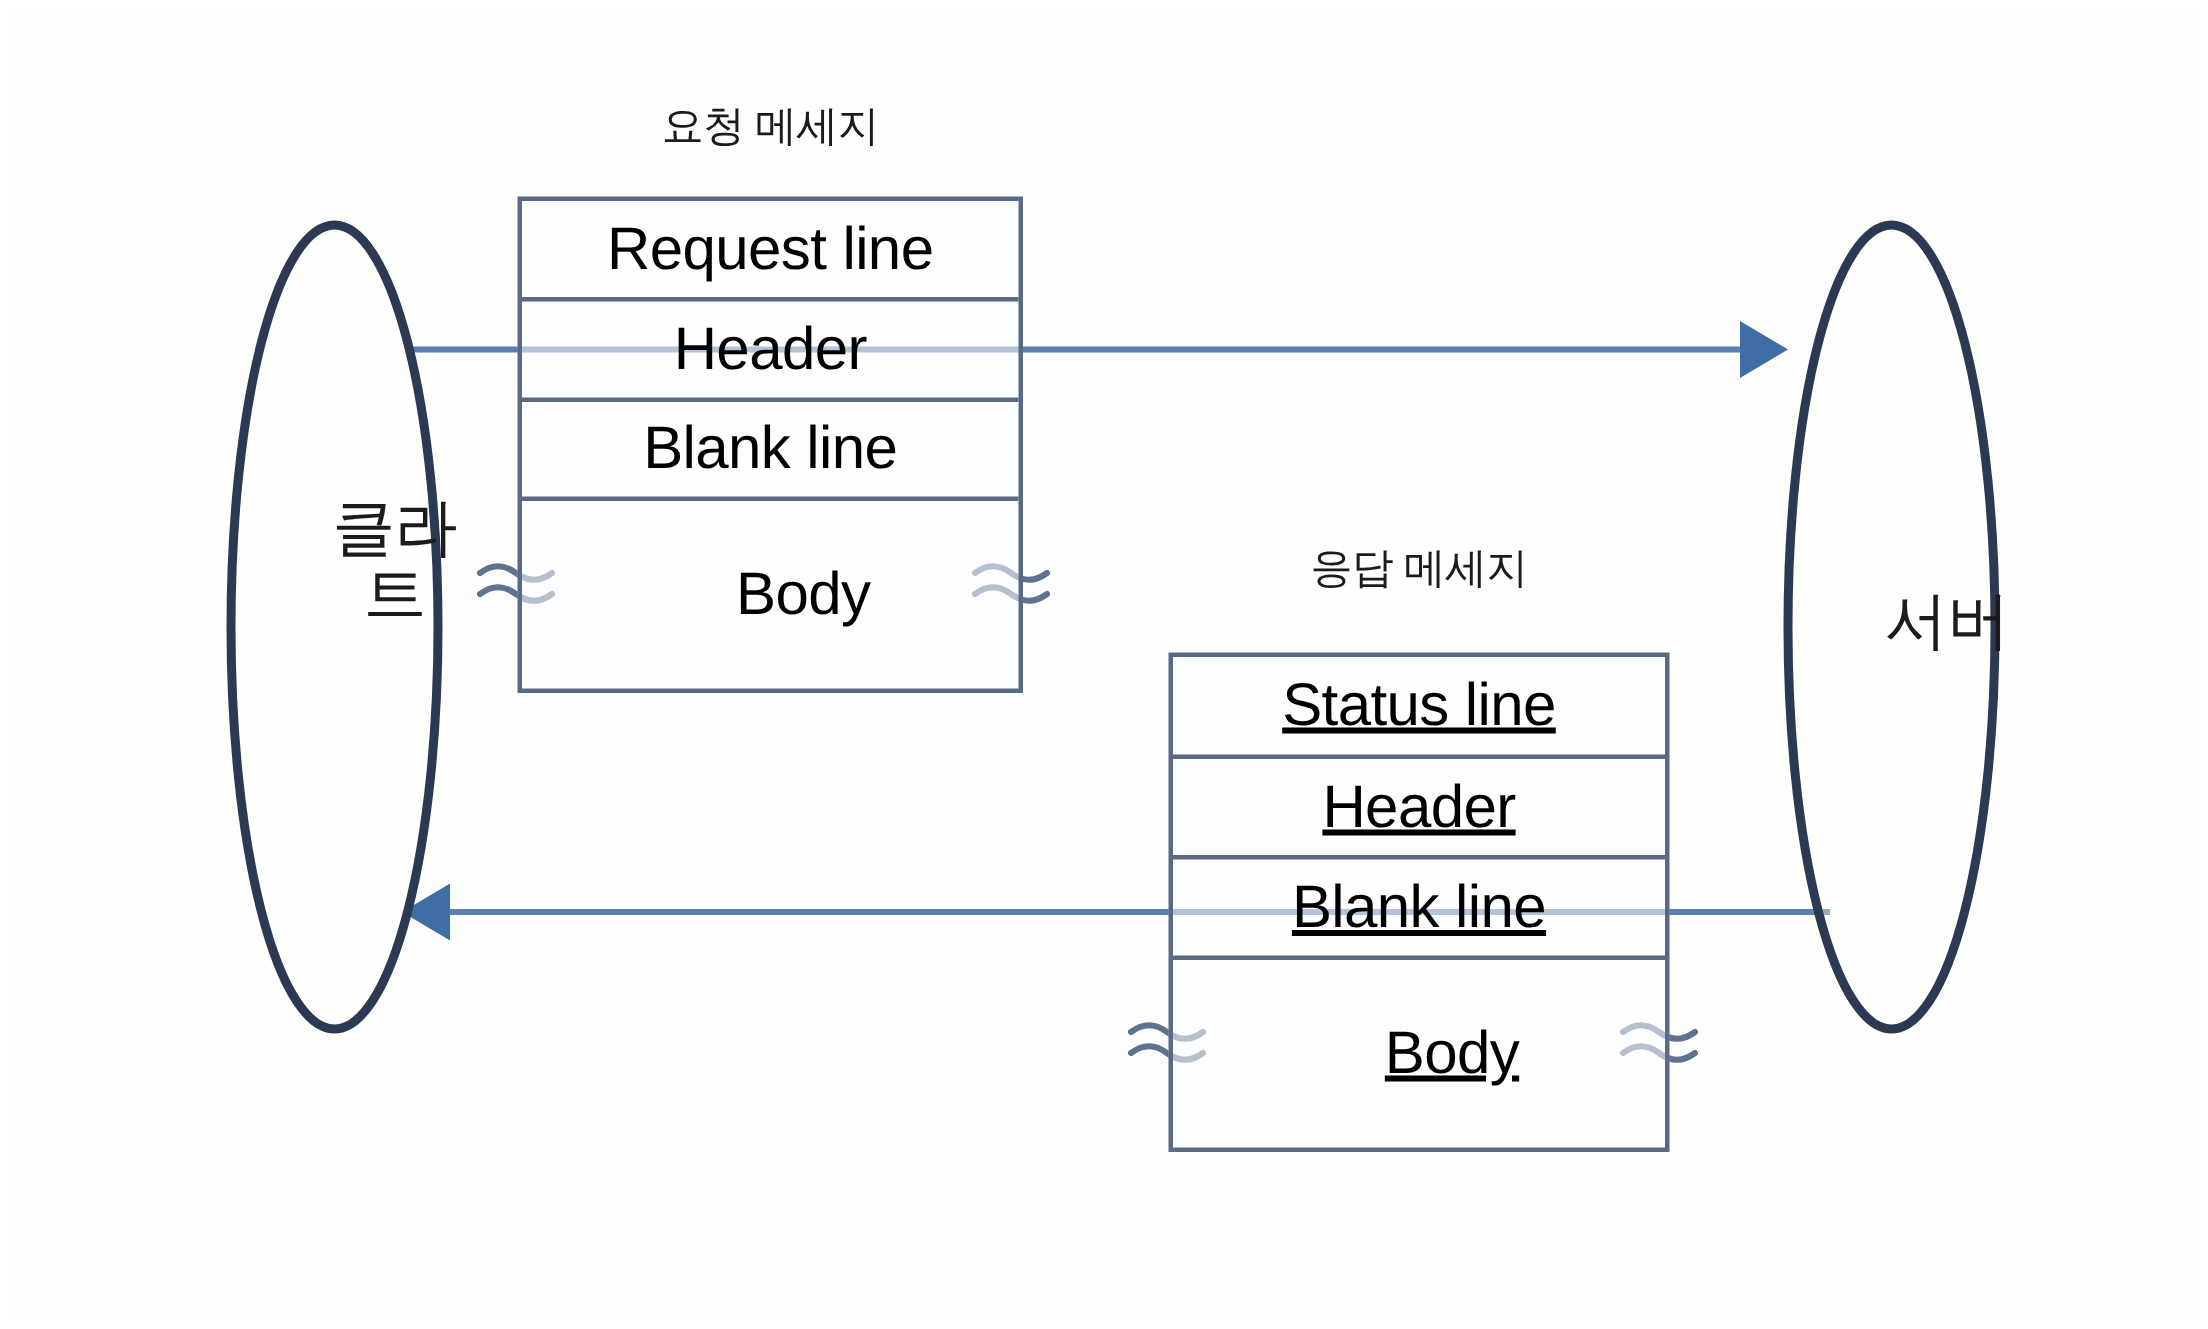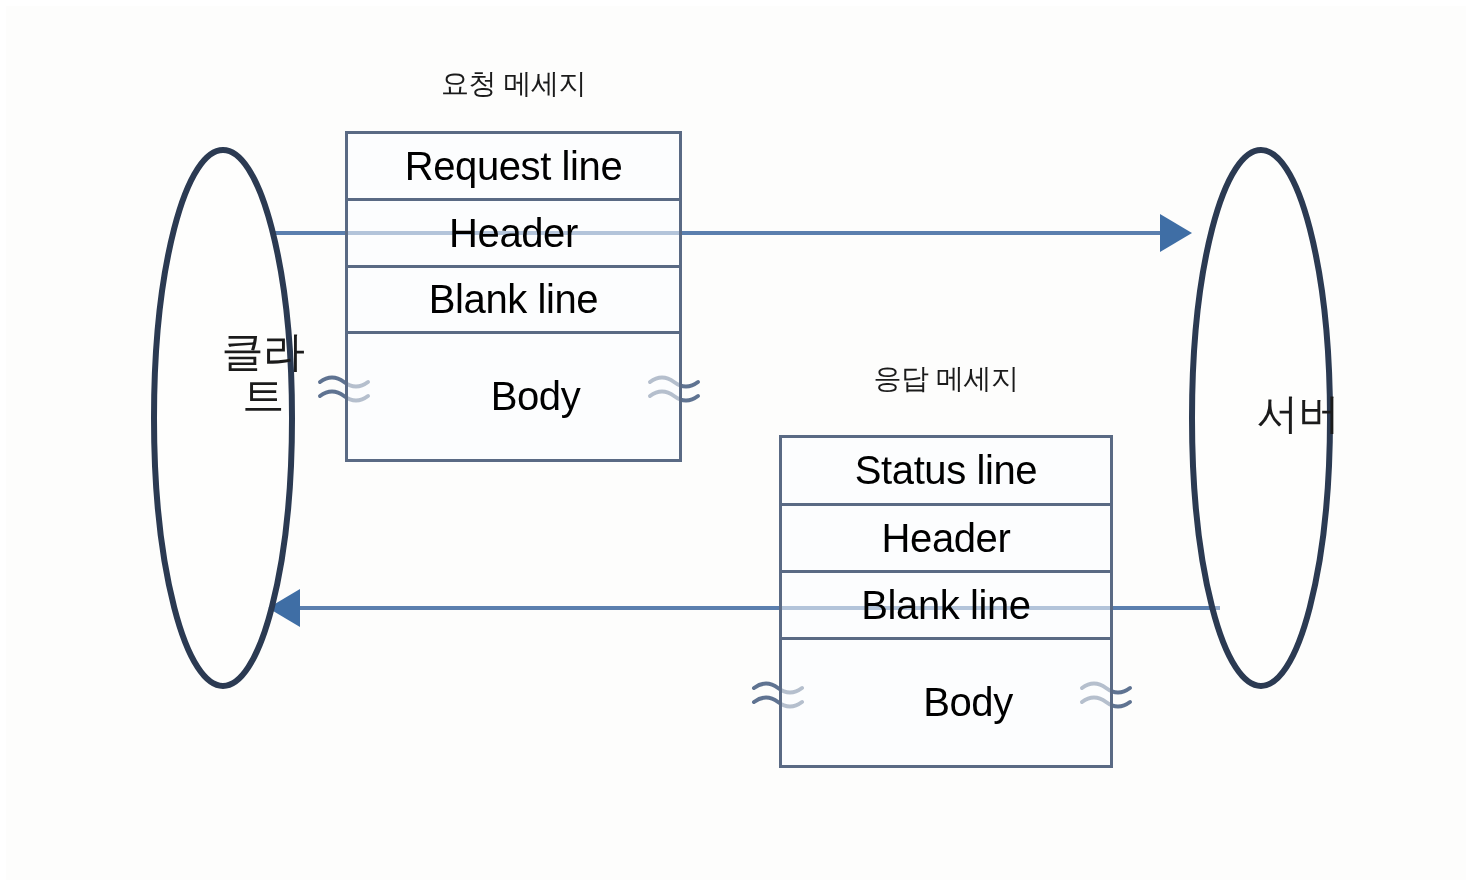--- a/index.html
+++ b/index.html
@@ -136,19 +136,19 @@
 
   <div class="msg-box" style="left:345px; top:131px; width:337px; height:331px;">
     <div class="msg-row" style="height:67px;">Request line</div>
     <div class="msg-row" style="height:67px;">Header</div>
     <div class="msg-row" style="height:66px;">Blank line</div>
     <div class="msg-row last" style="height:125px;">Body</div>
   </div>
 
   <div class="box-title" style="left:779px; top:360px; width:334px;">응답 메세지</div>
 
-  <div class="msg-box" style="left:779px; top:435px; width:334px; height:333px;">
+  <div class="msg-box" style="left:779px; top:435px; width:334px; height:333px;text-decoration:underline;">
     <div class="msg-row" style="height:68px;">Status line</div>
     <div class="msg-row" style="height:67px;">Header</div>
     <div class="msg-row" style="height:67px;">Blank line</div>
     <div class="msg-row last" style="height:125px;">Body</div>
   </div>
 </div>
 
 </body></html>

